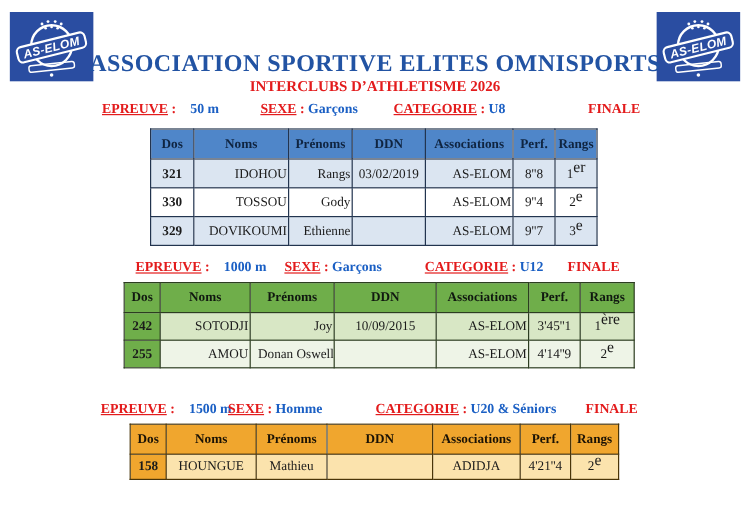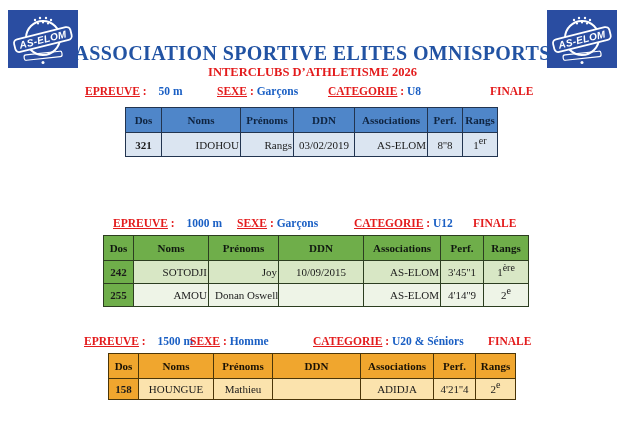--- a/index.html
+++ b/index.html
@@ -30,21 +30,21 @@
   .meta .val.ep{margin-left:9px;}
   .meta .finale{position:absolute;color:var(--red);}
   
   table.t{position:absolute;border-collapse:collapse;table-layout:fixed;
     font-size:11px;}
   table.t th, table.t td{overflow:hidden;white-space:nowrap;vertical-align:middle;}
   table.t th{font-weight:bold;text-align:center;height:22px;}
   table.t td{text-align:center;}
   table.t td.a-l{text-align:right;padding-left:6px;}
   table.t td.dos{font-weight:bold;}
-  table.t sup{font-size:10px;line-height:0;text-align:right;}
+  table.t sup{font-size:13px;line-height:0;text-align:right;}
   
   .t1, .t1 th, .t1 td{border:1px solid var(--t1-border);}
   .t1{border-width:1.5px;}
   .t1 th{background:var(--t1-head);color:var(--t1-head-text);}
   .t1 td{height:21px;}
   .t1 tbody tr:nth-child(odd) td{background:var(--t1-odd);}
   .t1 tbody tr:nth-child(even) td{background:var(--t1-even);}
   
   .t2, .t2 th, .t2 td{border:1px solid var(--t2-border);}
   .t2{border-width:1.5px;}
@@ -136,20 +136,38 @@
       <tbody>
         <tr>
           <td class="a-c dos">321</td>
           <td class="a-l">IDOHOU</td>
           <td class="a-l">Rangs</td>
           <td class="a-c">03/02/2019</td>
           <td class="a-l">AS-ELOM</td>
           <td class="a-c">8''8</td>
           <td class="a-c rang">1<sup>er</sup></td>
         </tr>
+        <tr>
+          <td class="a-c dos">330</td>
+          <td class="a-l">TOSSOU</td>
+          <td class="a-l">Gody</td>
+          <td class="a-c">&nbsp;</td>
+          <td class="a-l">AS-ELOM</td>
+          <td class="a-c">9''4</td>
+          <td class="a-c rang">2<sup>e</sup></td>
+        </tr>
+        <tr>
+          <td class="a-c dos">329</td>
+          <td class="a-l">DOVIKOUMI</td>
+          <td class="a-l">Ethienne</td>
+          <td class="a-c">&nbsp;</td>
+          <td class="a-l">AS-ELOM</td>
+          <td class="a-c">9''7</td>
+          <td class="a-c rang">3<sup>e</sup></td>
+        </tr>
       </tbody>
     </table>
 
   <div class="meta" style="top:217px">
     <span class="grp" style="left:113px"><span class="lbl">EPREUVE</span><span class="colon"> : </span><span class="val ep">1000 m</span></span>
     <span class="grp" style="left:237px"><span class="lbl">SEXE</span><span class="colon"> : </span><span class="val">Garçons</span></span>
     <span class="grp" style="left:354px"><span class="lbl">CATEGORIE</span><span class="colon"> : </span><span class="val">U12</span></span>
     <span class="finale" style="left:473px">FINALE</span>
   </div>
   <table class="t t2" style="left:103px;top:235px;width:425px">

